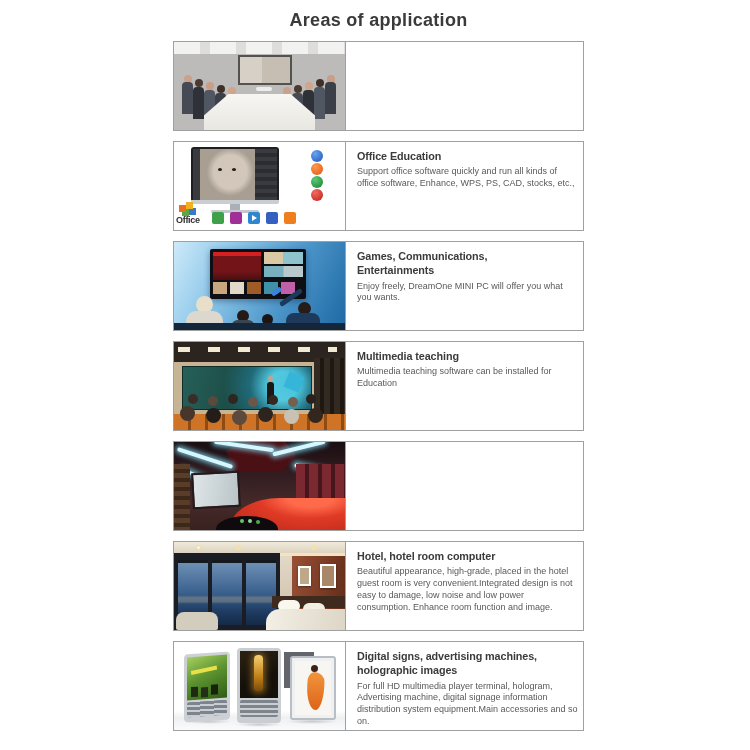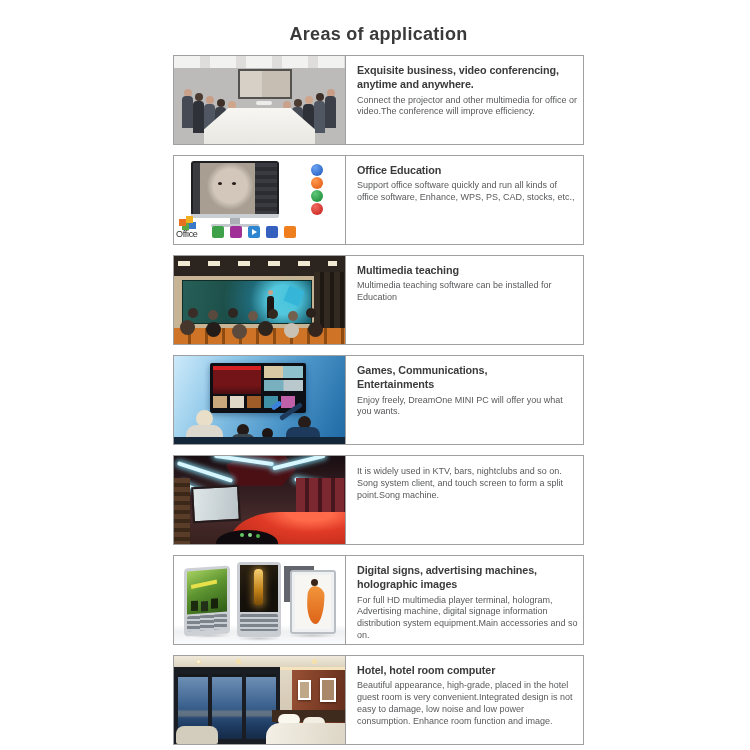--- a/index.html
+++ b/index.html
@@ -1,18 +1,18 @@
 <!DOCTYPE html>
 <html><head>
 <meta charset="utf-8">
 <style>
   html,body{margin:0;padding:0;background:#fff;width:750px;height:750px;overflow:hidden;
     font-family:"Liberation Sans","DejaVu Sans",sans-serif;}
   .page{width:411px;margin-left:173px;padding-top:8px;}
-  h1.heading{margin:16px 0 10px 0;text-align:center;font-size:18px;font-weight:700;color:#3a3a3a;letter-spacing:.3px;}
+  h1.heading{margin:2px 0 10px 0;text-align:center;font-size:18px;font-weight:700;color:#3a3a3a;letter-spacing:.3px;}
   .row{display:flex;height:90px;border:1px solid #a0a0a0;margin-bottom:10px;background:#fff;box-sizing:border-box;}
   .photo{width:171px;height:88px;position:relative;overflow:hidden;flex:none;border-right:1px solid #a0a0a0;box-sizing:content-box;}
   .text{flex:1;padding:7px 4px 0 11px;overflow:hidden;}
   .title{margin:0;font-size:10.8px;font-weight:700;color:#3b3b3b;line-height:1.32;letter-spacing:-.1px;}
   .desc{margin:3px 0 0 0;font-size:9px;color:#58595b;line-height:1.33;}
   .t-narrow{max-width:185px;} .t-mid{max-width:220px;} .t-wide{max-width:230px;}
   .abs{position:absolute;}
 
   
   .ph1{background:#bcbbb9;}
@@ -41,21 +41,21 @@
   .ph2 .bezel{left:17px;top:58px;width:88px;height:4px;background:#c9ced2;border-radius:0 0 2px 2px;}
   .ph2 .stand{left:56px;top:62px;width:10px;height:6px;background:#aab0b6;}
   .ph2 .base{left:37px;top:68px;width:48px;height:3px;background:#c3c9cd;border-radius:2px;}
   .ph2 .ball{width:12px;height:12px;border-radius:50%;left:137px;}
   .ph2 .b1{top:8px;background:radial-gradient(circle at 35% 30%,#6aa2f2,#1c56b8);}
   .ph2 .b2{top:21px;background:radial-gradient(circle at 35% 30%,#ff9a4e,#e05410);}
   .ph2 .b3{top:34px;background:radial-gradient(circle at 35% 30%,#5cc878,#168230);}
   .ph2 .b4{top:47px;background:radial-gradient(circle at 35% 30%,#f26a60,#c21c18);}
   .ph2 .olg{left:5px;top:63px;width:7px;height:7px;background:#e8701e;
     box-shadow:7px -3px 0 #f0b020,3px 4px 0 #58a846,10px 3px 0 #3a78c8;}
-  .ph2 .otx{left:2px;top:73px;font-size:9px;font-weight:400;color:#2e2e2e;letter-spacing:-.3px;}
+  .ph2 .otx{left:2px;top:73px;font-size:9px;font-weight:700;color:#2e2e2e;letter-spacing:-.3px;}
   .ph2 .ico{width:12px;height:12px;border-radius:2px;top:70px;}
   .ph2 .i1{left:38px;background:#3fa04a;} .ph2 .i2{left:56px;background:#a03098;}
   .ph2 .i3{left:74px;background:#2e86d0;} .ph2 .i4{left:92px;background:#3560c0;}
   .ph2 .i5{left:110px;background:#ee7e1e;}
   .ph2 .i3::after{content:"";position:absolute;left:4px;top:3px;border-left:5px solid #fff;border-top:3px solid transparent;border-bottom:3px solid transparent;}
 
   
   .ph3{background:#c6b494;}
   .ph3 .ceil{left:0;top:0;right:0;height:20px;background:#2c241e;}
   .ph3 .lights{left:4px;top:5px;right:8px;height:5px;background:repeating-linear-gradient(90deg,#f2e9d2 0 12px,transparent 12px 30px);}
@@ -160,24 +160,20 @@
     <div class="photo ph1">
       <span class="abs ceil"></span>
       <span class="abs heads-l"></span>
       <span class="abs bodies-l"></span>
       <span class="abs heads-r"></span>
       <span class="abs bodies-r"></span>
       <span class="abs table"></span>
       <span class="abs scr"></span>
       <span class="abs bar"></span>
     </div>
-    <div class="text">
-      <h2 class="title t-wide">Exquisite business, video conferencing, anytime and anywhere.</h2>
-      <p class="desc">Connect the projector and other multimedia for office or video.The conference will improve efficiency.</p>
-    </div>
   </article>
 
   <article class="row">
     <div class="photo ph2">
       <span class="abs mon"></span>
       <span class="abs tools"></span>
       <span class="abs face"></span>
       <span class="abs eyes"></span>
       <span class="abs panel"></span>
       <span class="abs bezel"></span>
@@ -195,38 +191,20 @@
       <span class="abs ico i4"></span>
       <span class="abs ico i5"></span>
     </div>
     <div class="text">
       <h2 class="title">Office Education</h2>
       <p class="desc">Support office software quickly and run all kinds of office software, Enhance, WPS, PS, CAD, stocks, etc.,</p>
     </div>
   </article>
 
   <article class="row">
-    <div class="photo ph3">
-      <span class="abs ceil"></span>
-      <span class="abs lights"></span>
-      <span class="abs board"></span>
-      <span class="abs blob"></span>
-      <span class="abs side"></span>
-      <span class="abs teacher"></span>
-      <span class="abs chairs"></span>
-      <span class="abs row-back"></span>
-      <span class="abs row-front"></span>
-    </div>
-    <div class="text">
-      <h2 class="title">Multimedia teaching</h2>
-      <p class="desc">Multimedia teaching software can be installed for Education</p>
-    </div>
-  </article>
-
-  <article class="row">
     <div class="photo ph4">
       <span class="abs tv"></span>
       <span class="abs main"></span>
       <span class="abs th1"></span>
       <span class="abs th2"></span>
       <span class="abs brow"></span>
       <span class="abs mom-h"></span>
       <span class="abs mom-b"></span>
       <span class="abs k1h"></span>
       <span class="abs k1b"></span>
@@ -238,36 +216,77 @@
       <span class="abs boy-b"></span>
       <span class="abs sofa"></span>
     </div>
     <div class="text">
       <h2 class="title t-narrow">Games, Communications, Entertainments</h2>
       <p class="desc">Enjoy freely, DreamOne MINI PC will offer you what you wants.</p>
     </div>
   </article>
 
   <article class="row">
+    <div class="photo ph3">
+      <span class="abs ceil"></span>
+      <span class="abs lights"></span>
+      <span class="abs board"></span>
+      <span class="abs blob"></span>
+      <span class="abs side"></span>
+      <span class="abs teacher"></span>
+      <span class="abs chairs"></span>
+      <span class="abs row-back"></span>
+      <span class="abs row-front"></span>
+    </div>
+    <div class="text">
+      <h2 class="title">Multimedia teaching</h2>
+      <p class="desc">Multimedia teaching software can be installed for Education</p>
+    </div>
+  </article>
+
+  <article class="row">
     <div class="photo ph5">
       <span class="abs hex"></span>
       <span class="abs neon n1"></span>
       <span class="abs neon n2"></span>
       <span class="abs neon n3"></span>
       <span class="abs neon n4"></span>
       <span class="abs neon n5"></span>
       <span class="abs wood"></span>
       <span class="abs curt"></span>
       <span class="abs scr"></span>
       <span class="abs sofa"></span>
       <span class="abs table"></span>
       <span class="abs btl"></span>
     </div>
     <div class="text">
-      <p class="desc">It is widely used in KTV, bars, nightclubs and so on. Song system client, and touch screen to form a split point.Song machine.</p>
+    </div>
+  </article>
+
+  <article class="row">
+    <div class="photo ph6">
+      <span class="abs win"></span>
+      <span class="abs pane p1"></span>
+      <span class="abs pane p2"></span>
+      <span class="abs pane p3"></span>
+      <span class="abs wall"></span>
+      <span class="abs panel"></span>
+      <span class="abs fr1"></span>
+      <span class="abs fr2"></span>
+      <span class="abs ceil"></span>
+      <span class="abs dl"></span>
+      <span class="abs cove"></span>
+      <span class="abs hb"></span>
+      <span class="abs pil"></span>
+      <span class="abs bed"></span>
+      <span class="abs chaise"></span>
+    </div>
+    <div class="text">
+      <h2 class="title">Hotel, hotel room computer</h2>
+      <p class="desc">Beautiful appearance, high-grade, placed in the hotel guest room is very convenient.Integrated design is not easy to damage, low noise and low power consumption. Enhance room function and image.</p>
     </div>
   </article>
 
   <article class="row">
     <div class="photo ph7">
       <span class="abs sh s1"></span>
       <span class="abs sh s2"></span>
       <span class="abs sh s3"></span>
       <div class="abs k1">
         <div class="k1p">
@@ -289,37 +308,13 @@
           <span class="wh"></span>
           <span class="wd"></span>
         </div>
       </div>
     </div>
     <div class="text">
       <h2 class="title t-mid">Digital signs, advertising machines, holographic images</h2>
       <p class="desc">For full HD multimedia player terminal, hologram, Advertising machine, digital signage information distribution system equipment.Main accessories and so on.</p>
     </div>
   </article>
-
-  <article class="row">
-    <div class="photo ph6">
-      <span class="abs win"></span>
-      <span class="abs pane p1"></span>
-      <span class="abs pane p2"></span>
-      <span class="abs pane p3"></span>
-      <span class="abs wall"></span>
-      <span class="abs panel"></span>
-      <span class="abs fr1"></span>
-      <span class="abs fr2"></span>
-      <span class="abs ceil"></span>
-      <span class="abs dl"></span>
-      <span class="abs cove"></span>
-      <span class="abs hb"></span>
-      <span class="abs pil"></span>
-      <span class="abs bed"></span>
-      <span class="abs chaise"></span>
-    </div>
-    <div class="text">
-      <h2 class="title">Hotel, hotel room computer</h2>
-      <p class="desc">Beautiful appearance, high-grade, placed in the hotel guest room is very convenient.Integrated design is not easy to damage, low noise and low power consumption. Enhance room function and image.</p>
-    </div>
-  </article>
 </div>
 
 </body></html>

